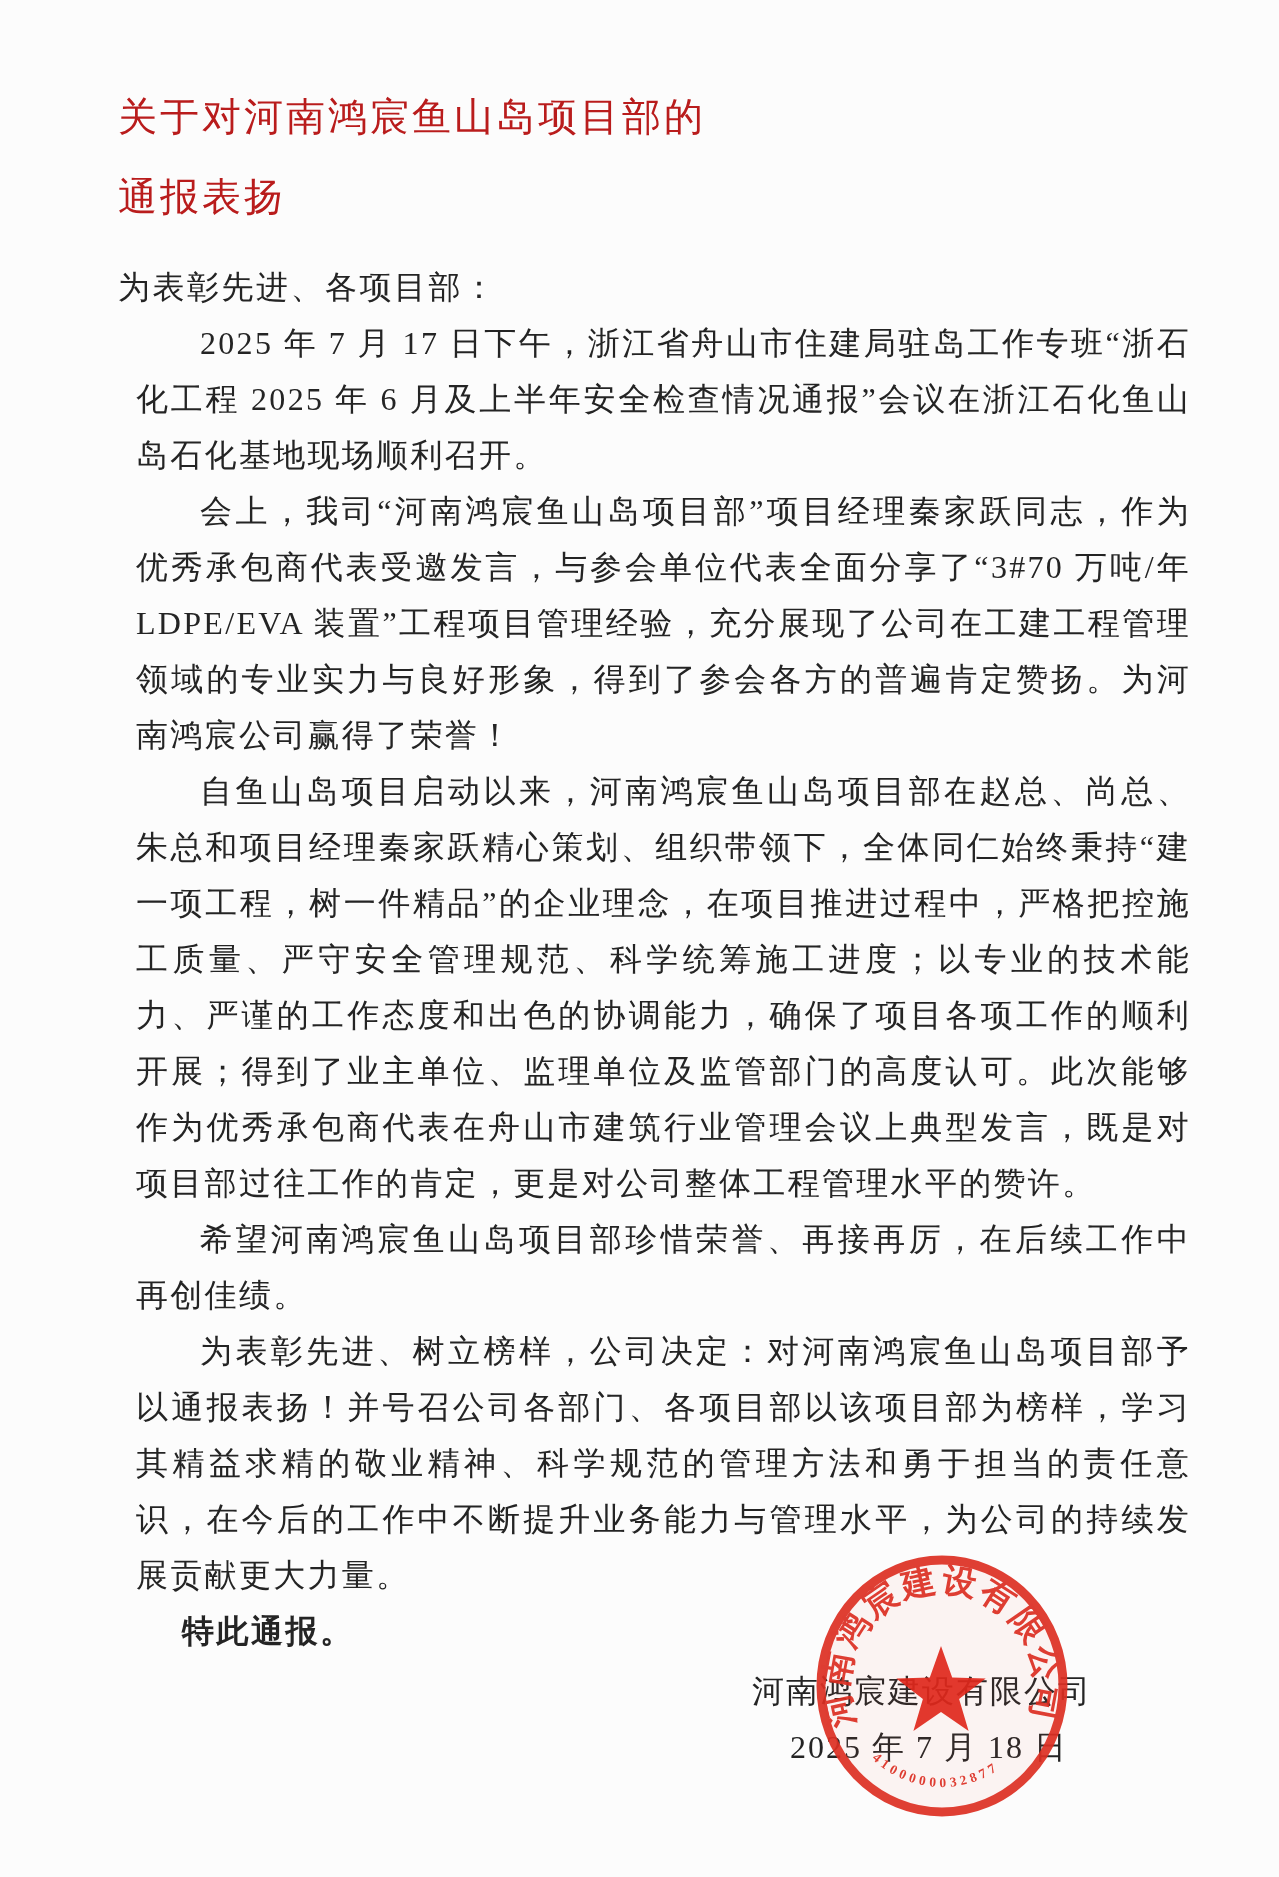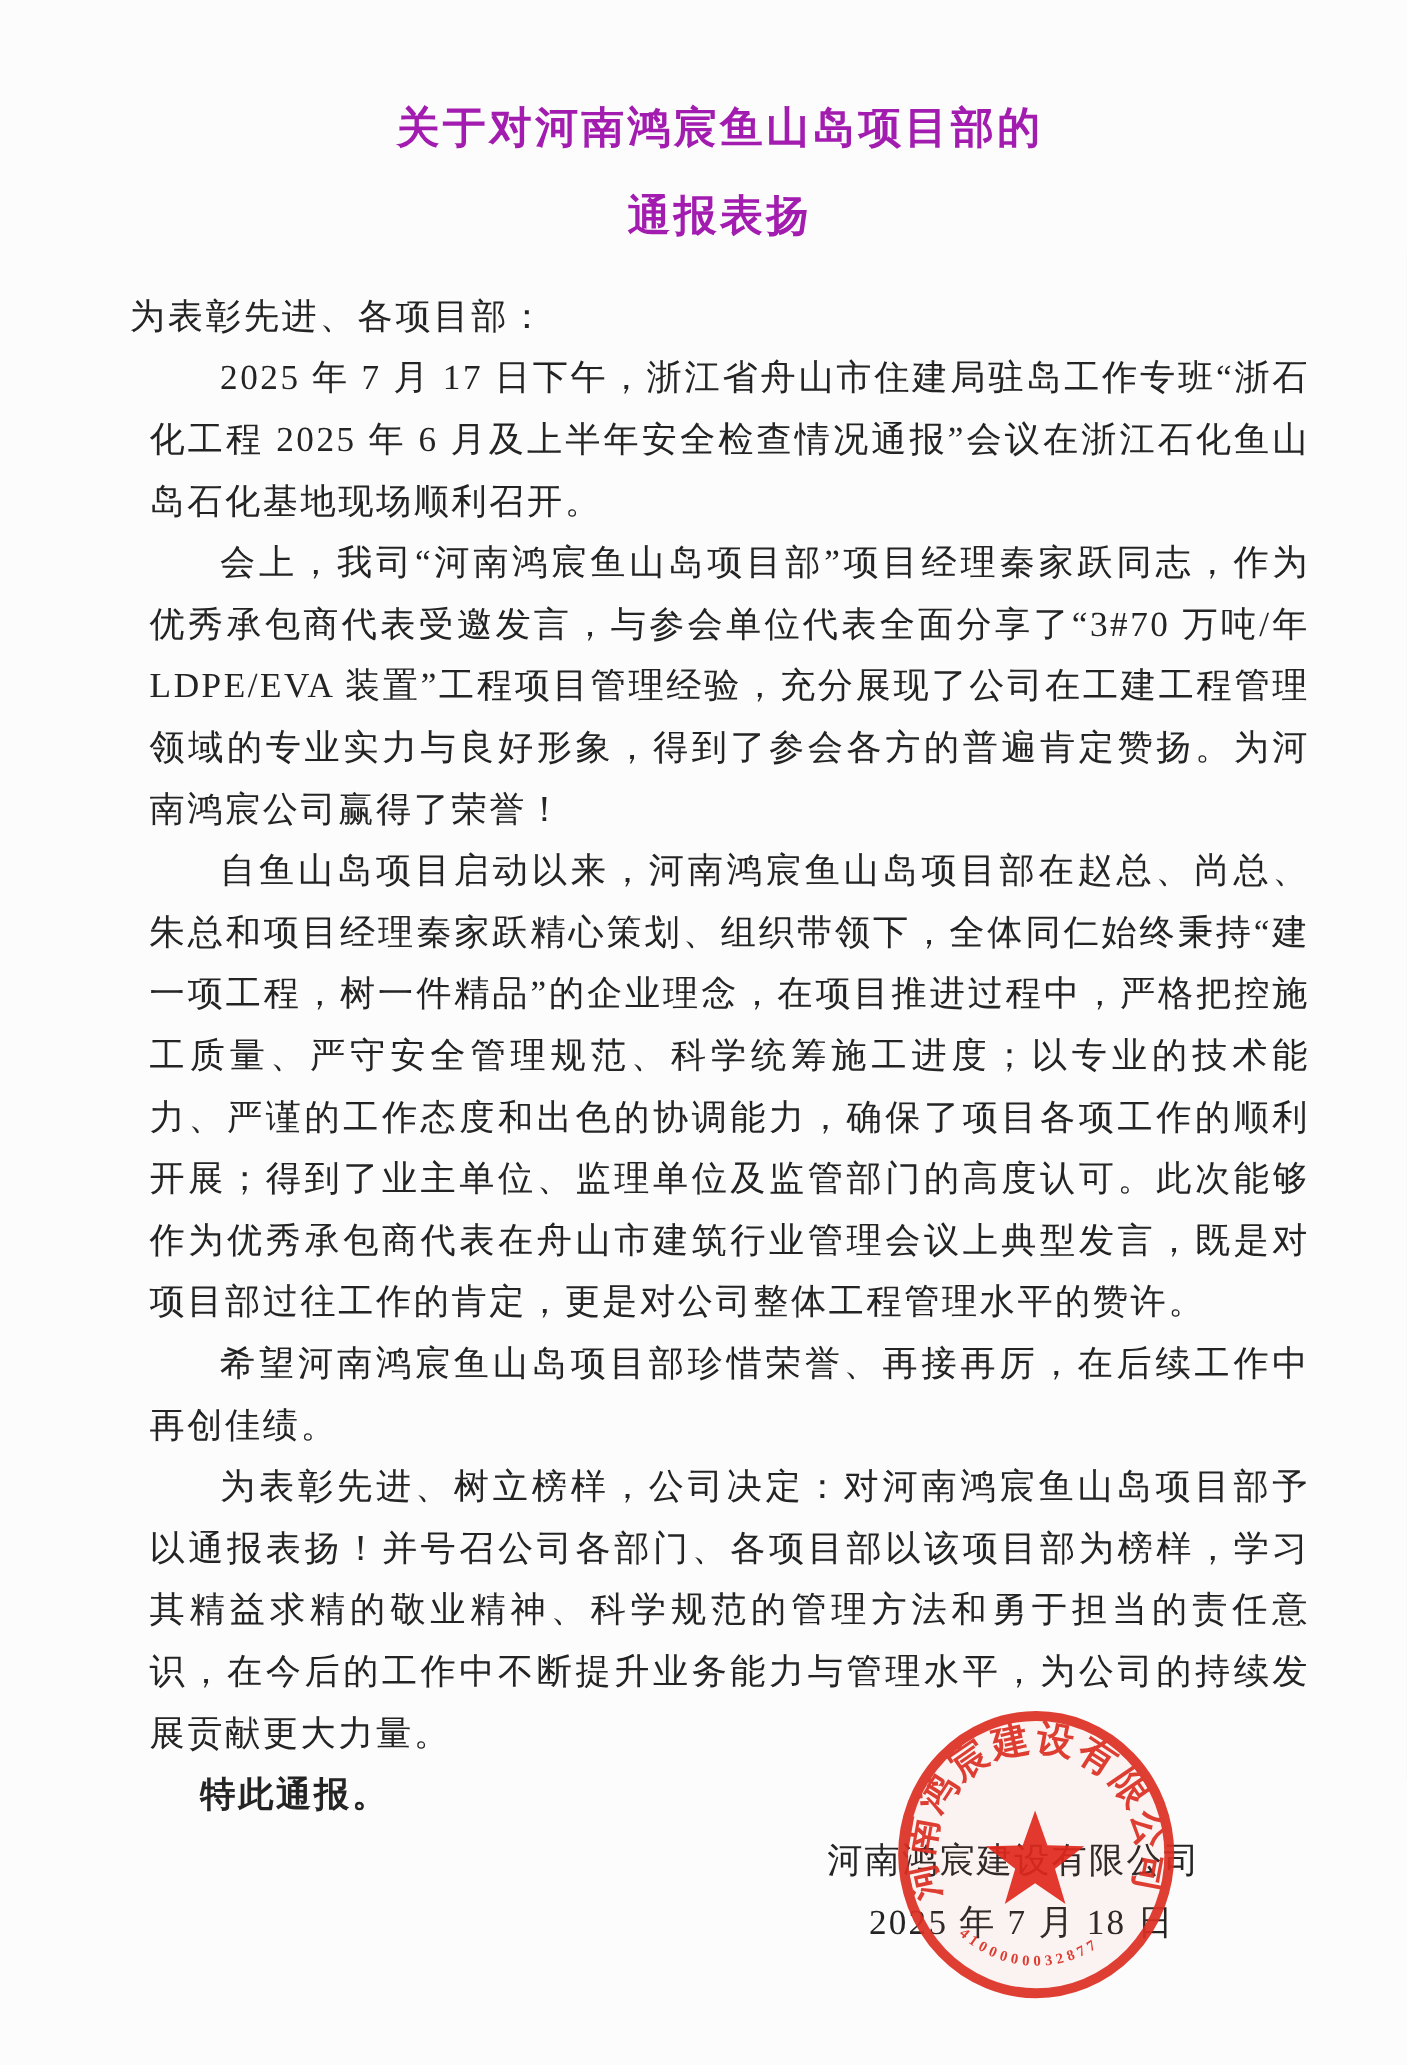--- a/index.html
+++ b/index.html
@@ -13,26 +13,26 @@
     overflow: hidden;
     font-family: "Liberation Serif", "DejaVu Serif", serif;
     color: #242424;
   }
   .doc-body {
     position: absolute;
     top: 0; left: 0; right: 0;
     padding: 93px 88px 0 118px;
   }
   .title {
-    text-align: center;
+    text-align: left;
     font-size: 39px;
-    font-weight: 700;
+    font-weight: 400;
     letter-spacing: 3px;
     line-height: 48px;
-    color: #a21caf;
+    color: #b91c1c;
   }
   .title-line2 { margin-top: 32px; }
   .salutation {
     margin-top: 38px;
     font-size: 32px;
     letter-spacing: 2.5px;
     line-height: 56px;
   }
   .para {
     font-size: 32px;

